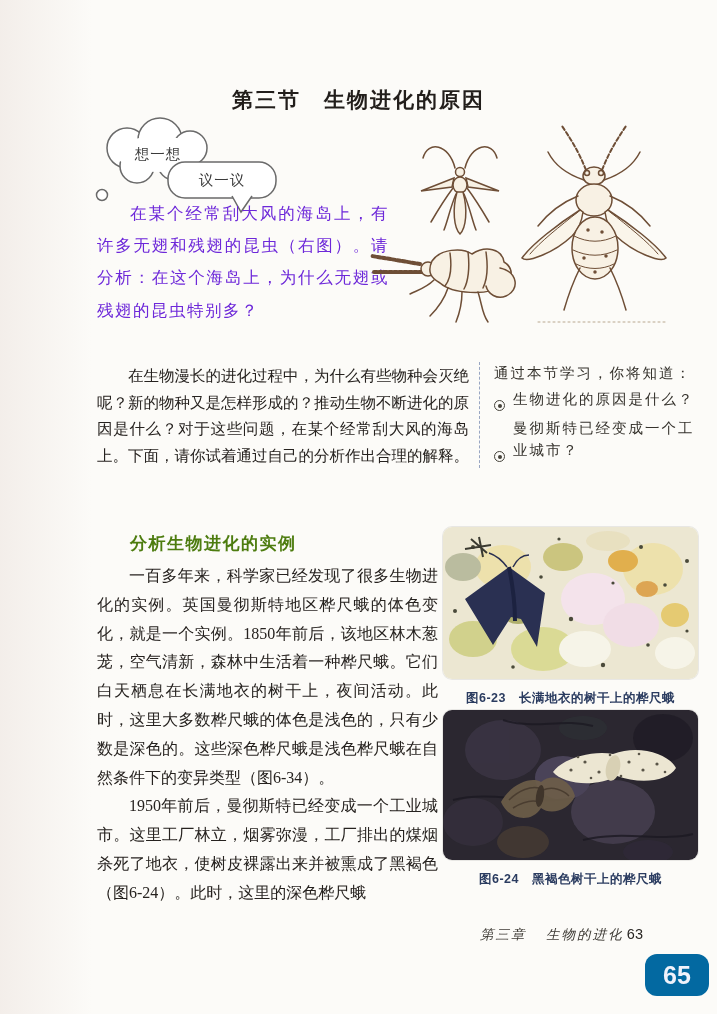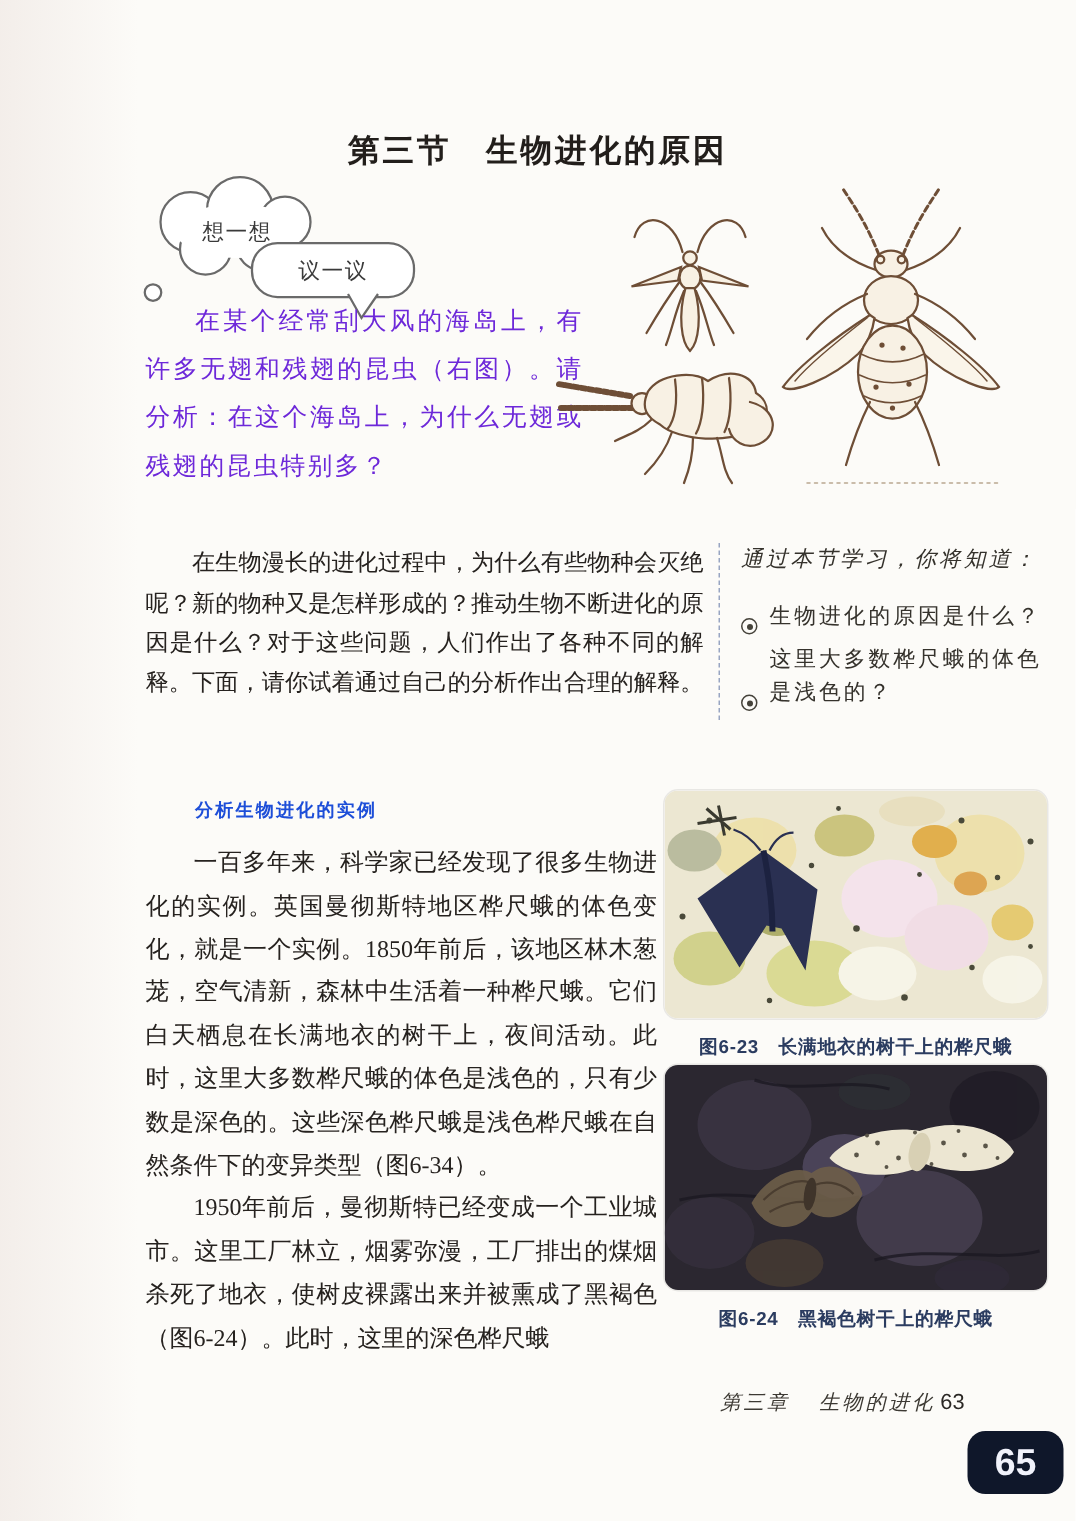--- a/index.html
+++ b/index.html
@@ -28,34 +28,34 @@
   .illustration { position:absolute; left:360px; top:110px; width:332px; height:234px; }
   .intro {
     position:absolute; left:97px; top:363px; width:372px;
     font-size:15.5px; line-height:1.72; text-align:justify; text-indent:2em;
   }
   .goals {
     position:absolute; left:479px; top:362px; width:216px;
     padding-left:14px; border-left:1.5px dashed #98a5c2;
     font-size:14.5px; line-height:1.55; color:#35322c; letter-spacing:2px;
   }
-  .goals-heading { margin-bottom:16px;font-style:italic; }
+  .goals-heading { margin-bottom:4px; }
   .goal-item { display:flex; align-items:flex-end; margin-bottom:6px; }
   .bullet {
     flex:0 0 auto; display:inline-block; width:11px; height:11px; margin:7px 8px 0 0;
     border:1.5px solid #45423a; border-radius:50%; position:relative;
   }
   .bullet::after {
     content:""; position:absolute; left:3px; top:3px; width:4px; height:4px;
     background:#45423a; border-radius:50%;
   }
   .section-heading {
     position:absolute; left:130px; top:532px;
-    font-family:Liberation Serif, serif; font-size:12px; font-weight:700;
-    letter-spacing:1.5px; color:#1d4ed8;
+    font-family:Liberation Serif, serif; font-size:17px; font-weight:700;
+    letter-spacing:1.5px; color:#4d7c0f;
   }
   .body-col { position:absolute; left:97px; top:562px; width:341px; }
   .body-col p { font-size:16px; line-height:1.8; text-align:justify; text-indent:2em; }
   .fig { position:absolute; width:255px; }
   .fig1 { left:443px; top:527px; }
   .fig2 { left:443px; top:710px; }
   .photo { width:255px; border-radius:9px; overflow:hidden; display:block; box-shadow:0 0 0 1px rgba(0,0,0,.08); }
   .photo svg { display:block; }
   .figcap {
     margin-top:11px; text-align:center;
@@ -65,21 +65,21 @@
   .footer {
     position:absolute; left:97px; top:926px; width:546px; text-align:right;
     font-size:13.5px; color:#3c3933;
   }
   .footer .kai { font-style:italic; letter-spacing:2px; }
   .footer .chapter { margin-right:16px; }
   .footer .book { }
   .footer .pagenum { font-family:"Liberation Sans", sans-serif; font-style:normal; font-size:14.5px; color:#2a2724;text-align:right; }
   .badge {
     position:absolute; left:645px; top:954px; width:64px; height:42px;
-    background:#0f172a; border-radius:12px;
+    background:#0369a1; border-radius:12px;
     display:flex; align-items:center; justify-content:center;
     font-family:"Liberation Sans", sans-serif; font-size:25px; font-weight:600; color:#f0f2fb;
   }
   svg text.bubble-label {
     font-family:"Liberation Sans", sans-serif; font-size:14.5px; fill:#3a3a3a;
     text-anchor:middle; letter-spacing:1px;
   }
 </style>
 </head>
 <body>
@@ -164,31 +164,31 @@
         <circle cx="66" cy="136" r="1" fill="#6e4e36"></circle>
           <circle cx="88" cy="134" r="1" fill="#6e4e36"></circle>
         <circle cx="77" cy="150" r="1" fill="#6e4e36"></circle>
         <path d="M62,146 C54,162 50,174 46,188"></path>
         <path d="M92,146 C100,162 104,174 108,188"></path>
         <path d="M20,200 L150,200" stroke="#b9a890" stroke-width="1" stroke-dasharray="2,3"></path>
       </g>
     </svg>
   </div>
 
-  <p class="intro">在生物漫长的进化过程中，为什么有些物种会灭绝呢？新的物种又是怎样形成的？推动生物不断进化的原因是什么？对于这些问题，人们作出了各种不同的解释。下面，请你试着通过自己的分析作出合理的解释。</p>
+  <p class="intro">在生物漫长的进化过程中，为什么有些物种会灭绝呢？新的物种又是怎样形成的？推动生物不断进化的原因是什么？对于这些问题，在某个经常刮大风的海岛上。下面，请你试着通过自己的分析作出合理的解释。</p>
 
   <aside class="goals">
     <p class="goals-heading">通过本节学习，你将知道：</p>
     <div class="goal-item">
       <span class="bullet"></span>
       <span>生物进化的原因是什么？</span>
     </div>
     <div class="goal-item">
       <span class="bullet"></span>
-      <span>这里大多数桦尺蛾的体色是浅色的？</span>
+      <span>曼彻斯特已经变成一个工业城市？</span>
     </div>
   </aside>
 
   <h2 class="section-heading">分析生物进化的实例</h2>
 
   <div class="body-col">
     <p>一百多年来，科学家已经发现了很多生物进化的实例。英国曼彻斯特地区桦尺蛾的体色变化，就是一个实例。1850年前后，该地区林木葱茏，空气清新，森林中生活着一种桦尺蛾。它们白天栖息在长满地衣的树干上，夜间活动。此时，这里大多数桦尺蛾的体色是浅色的，只有少数是深色的。这些深色桦尺蛾是浅色桦尺蛾在自然条件下的变异类型（图6-34）。</p>
     <p>1950年前后，曼彻斯特已经变成一个工业城市。这里工厂林立，烟雾弥漫，工厂排出的煤烟杀死了地衣，使树皮裸露出来并被熏成了黑褐色（图6-24）。此时，这里的深色桦尺蛾</p>
   </div>
 

